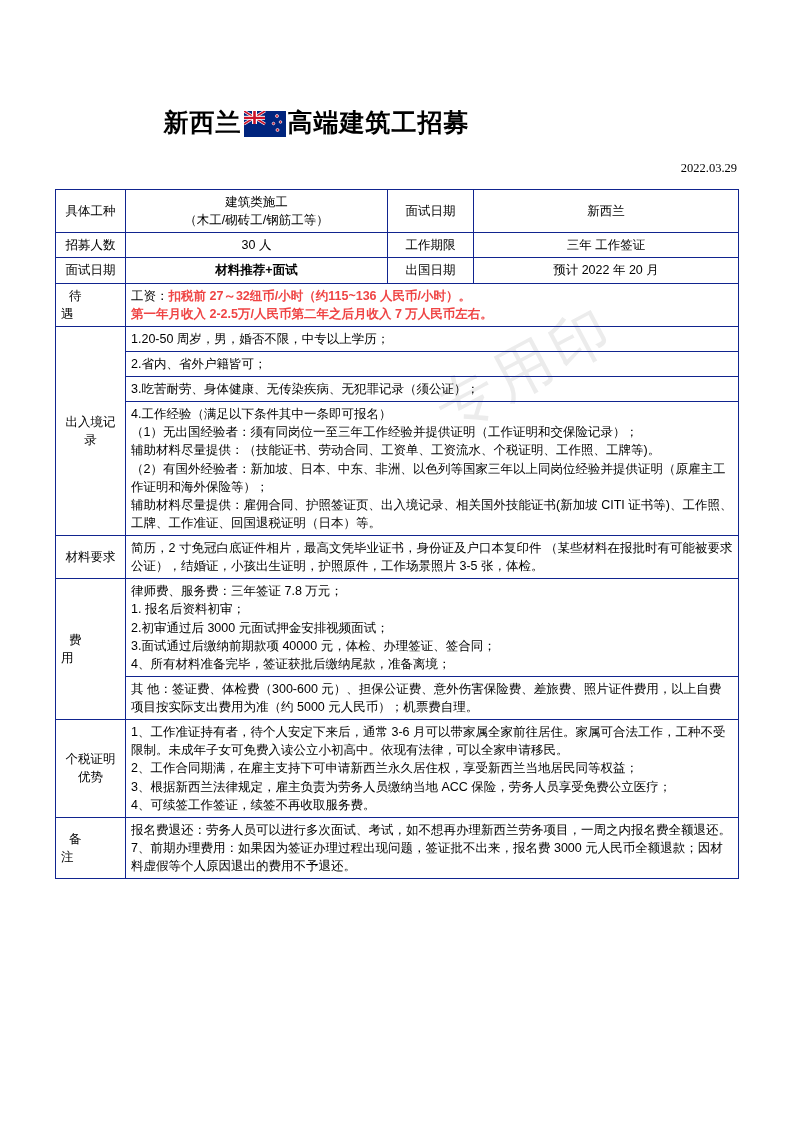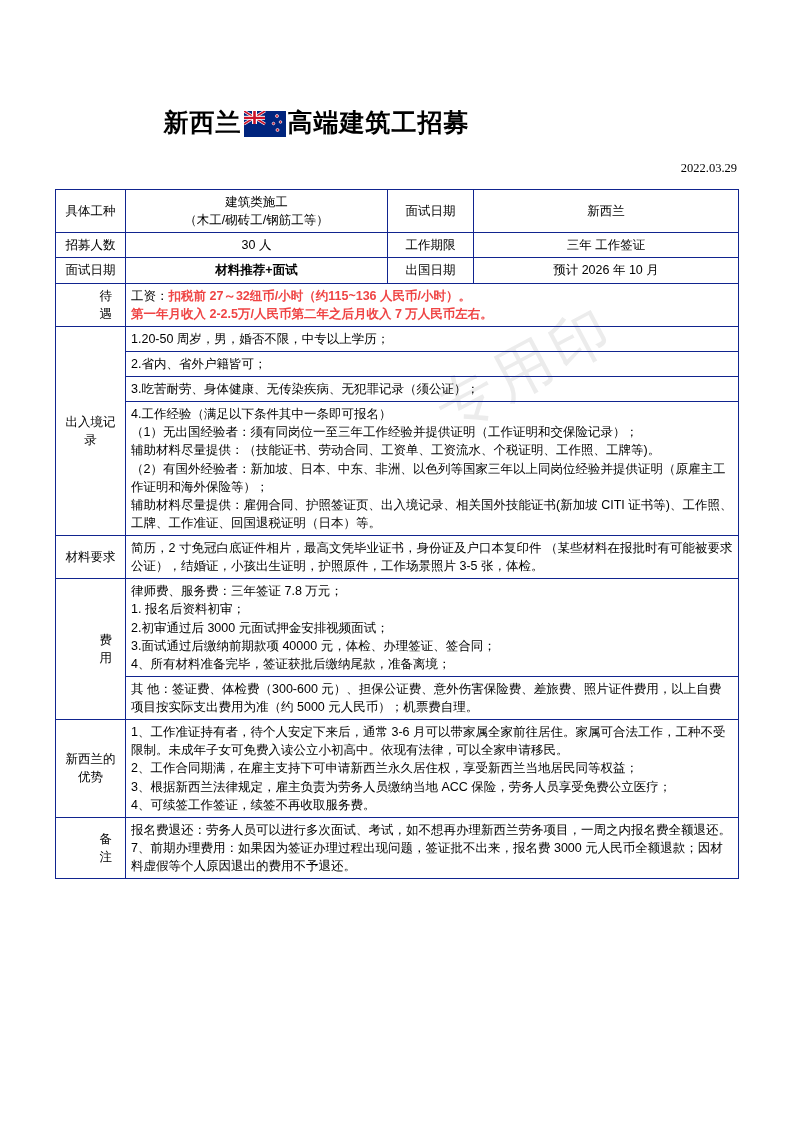--- a/index.html
+++ b/index.html
@@ -68,21 +68,21 @@
     line-height: 1.45;
     vertical-align: middle;
     word-break: break-all;
   }
   td.lbl {
     text-align: center;
     font-size: 13px;
     width: 70px;
   }
   td.lbl-sp {
-    text-align: right;
+    text-align: left;
     font-size: 13px;
     letter-spacing: 8px;
     text-indent: 8px;
   }
   .ctr { text-align: center; }
   .bold { font-weight: bold; }
   .red { color: #ef4444; font-weight: bold; }
   .cell-pad { padding: 5px 6px; }
   .tight { line-height: 1.5; }
   .two-line { line-height: 1.5; }
@@ -154,21 +154,21 @@
         <td class="lbl">招募人数</td>
         <td class="ctr">30 人</td>
         <td class="lbl ctr">工作期限</td>
         <td class="ctr">三年 工作签证</td>
       </tr>
 
       <tr>
         <td class="lbl">面试日期</td>
         <td class="ctr bold">材料推荐+面试</td>
         <td class="lbl ctr">出国日期</td>
-        <td class="ctr">预计 2026 年 10 月</td>
+        <td class="ctr">预计 2022 年 20 月</td>
       </tr>
 
       <tr>
         <td class="lbl-sp">待  遇</td>
         <td colspan="3" class="cell-pad">
           <div><span>工资：</span><span class="red">扣税前 27～32纽币/小时（约115~136 人民币/小时）。</span></div>
           <div class="red">第一年月收入 2-2.5万/人民币第二年之后月收入 7 万人民币左右。</div>
         </td>
       </tr>
 
@@ -202,21 +202,21 @@
 2.初审通过后 3000 元面试押金安排视频面试；
 3.面试通过后缴纳前期款项 40000 元，体检、办理签证、签合同；
 4、所有材料准备完毕，签证获批后缴纳尾款，准备离境；</td>
       </tr>
       <tr>
         <td colspan="3">其   他：签证费、体检费（300-600 元）、担保公证费、意外伤害保险费、差旅费、照片证件费用，以上自费项目按实际支出费用为准（约 5000 元人民币）；机票费自理。</td>
       </tr>
 
       <tr>
         <td class="lbl">
-          <span class="blk">新西兰的</span>
+          <span class="blk">个税证明</span>
           <span class="blk">优势</span>
         </td>
         <td colspan="3" style="white-space:pre-line">1、工作准证持有者，待个人安定下来后，通常 3-6 月可以带家属全家前往居住。家属可合法工作，工种不受限制。未成年子女可免费入读公立小初高中。依现有法律，可以全家申请移民。
 2、工作合同期满，在雇主支持下可申请新西兰永久居住权，享受新西兰当地居民同等权益；
 3、根据新西兰法律规定，雇主负责为劳务人员缴纳当地 ACC 保险，劳务人员享受免费公立医疗；
 4、可续签工作签证，续签不再收取服务费。</td>
       </tr>
 
       <tr>
         <td class="lbl-sp">备  注</td>

